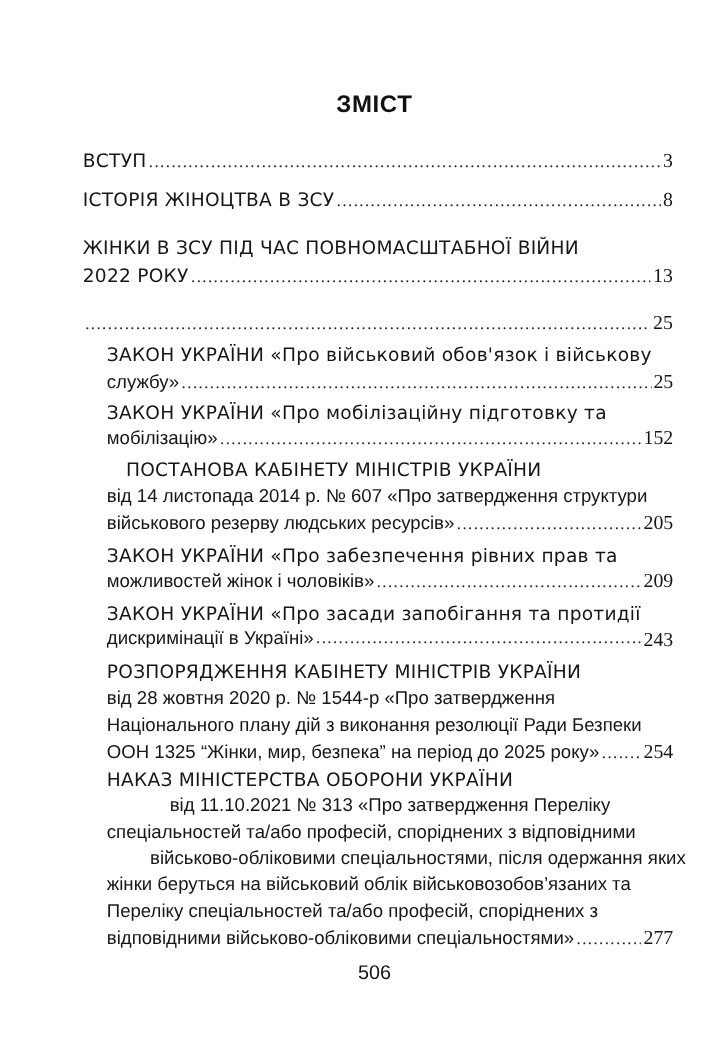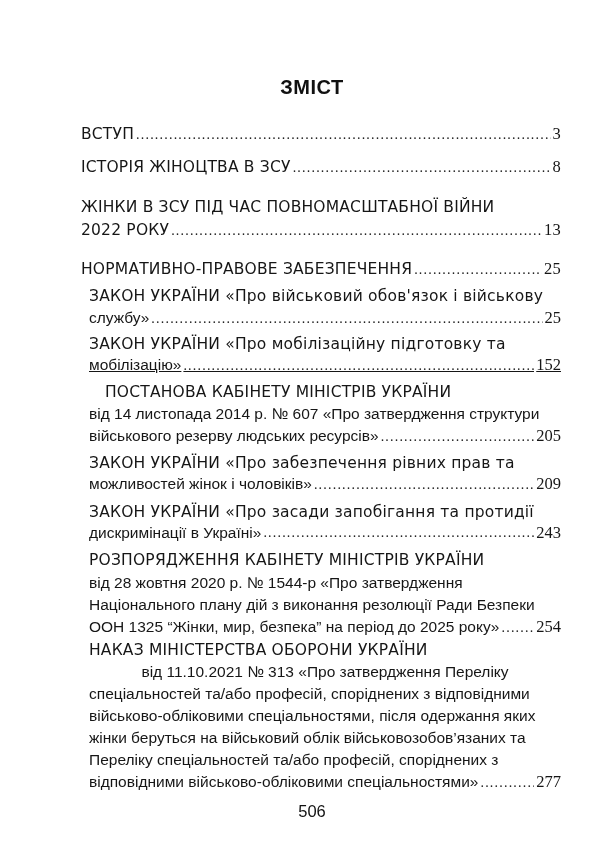--- a/index.html
+++ b/index.html
@@ -24,21 +24,20 @@
     .sub  { left: 77px; width: 472px; }
     .line {
       position: absolute; left: 0; right: 0;
       height: 22px; line-height: 22px;
       white-space: nowrap;
     }
     .main .line {
       font-family: "DejaVu Sans", sans-serif;
       font-size: 15.5px; letter-spacing: 0.2px;
       transform-origin: left center;
-      margin-left: 12px;
     }
     .sub .line {
       font-family: "Liberation Sans", sans-serif;
       font-size: 15.5px;
     }
     .sub .line.head {
       font-family: "DejaVu Sans", sans-serif;
       font-size: 15.5px; letter-spacing: 0.2px;
     }
     .lead {
@@ -93,38 +92,37 @@
       <div class="line" style="top:0;">ЖІНКИ В ЗСУ ПІД ЧАС ПОВНОМАСШТАБНОЇ ВІЙНИ</div>
       <div class="line lead" style="top:23px;">
         <span class="txt">2022 РОКУ</span>
         <span class="dots"></span>
         <span class="pg">13</span>
       </div>
     </div>
 
     <div class="entry main" style="top:258px;">
       <div class="line lead" style="top:0;">
-        <span class="txt">НОРМАТИВНО-ПРАВОВЕ ЗАБЕЗПЕЧЕННЯ</span>
         <span class="dots"></span>
         <span class="pg">25</span>
       </div>
     </div>
 
     <div class="entry sub" style="top:285px;">
       <div class="line head" style="top:0;">ЗАКОН УКРАЇНИ «Про військовий обов'язок і військову</div>
       <div class="line lead" style="top:22px;">
         <span class="txt">службу»</span>
         <span class="dots"></span>
         <span class="pg">25</span>
       </div>
     </div>
 
     <div class="entry sub" style="top:333px;">
       <div class="line head" style="top:0;">ЗАКОН УКРАЇНИ «Про мобілізаційну підготовку та</div>
-      <div class="line lead" style="top:21px;text-decoration:underline;">
+      <div class="line lead" style="top:21px;">
         <span class="txt">мобілізацію»</span>
         <span class="dots"></span>
         <span class="pg">152</span>
       </div>
     </div>
 
     <div class="entry sub" style="top:381px;">
       <div class="line head" style="top:0;margin-left:16px;">ПОСТАНОВА КАБІНЕТУ МІНІСТРІВ УКРАЇНИ</div>
       <div class="line" style="top:22px;">від 14 листопада 2014 р. № 607 «Про затвердження структури</div>
       <div class="line lead" style="top:44px;">
@@ -160,21 +158,21 @@
         <span class="txt">ООН 1325 “Жінки, мир, безпека” на період до 2025 року»</span>
         <span class="dots"></span>
         <span class="pg">254</span>
       </div>
     </div>
 
     <div class="entry sub" style="top:639px;">
       <div class="line head" style="top:0;">НАКАЗ МІНІСТЕРСТВА ОБОРОНИ УКРАЇНИ</div>
       <div class="line" style="top:22px;text-align:center;">від 11.10.2021 № 313 «Про затвердження Переліку</div>
       <div class="line" style="top:44px;">спеціальностей та/або професій, споріднених з відповідними</div>
-      <div class="line" style="top:66px;">військово-обліковими спеціальностями, після одержання яких</div>
+      <div class="line" style="top:66px;margin-left:36px;">військово-обліковими спеціальностями, після одержання яких</div>
       <div class="line" style="top:88px;">жінки беруться на військовий облік військовозобов’язаних та</div>
       <div class="line" style="top:110px;">Переліку спеціальностей та/або професій, споріднених з</div>
       <div class="line lead" style="top:132px;">
         <span class="txt">відповідними військово-обліковими спеціальностями»</span>
         <span class="dots"></span>
         <span class="pg">277</span>
       </div>
     </div>
 
   </div>

